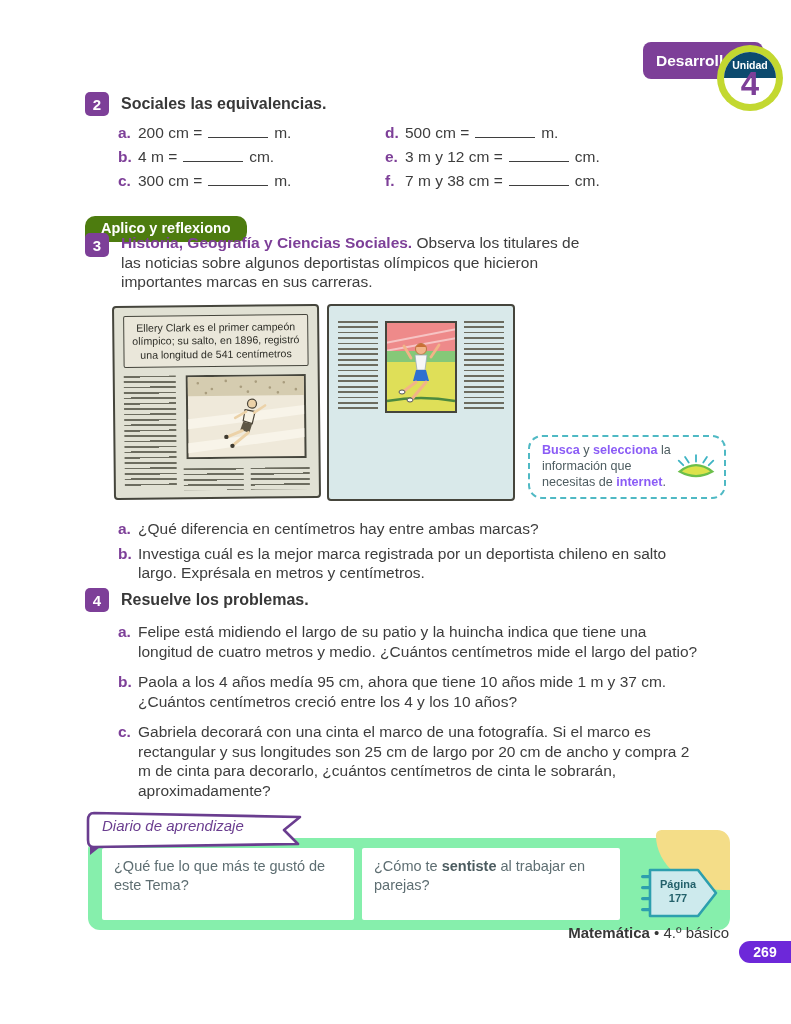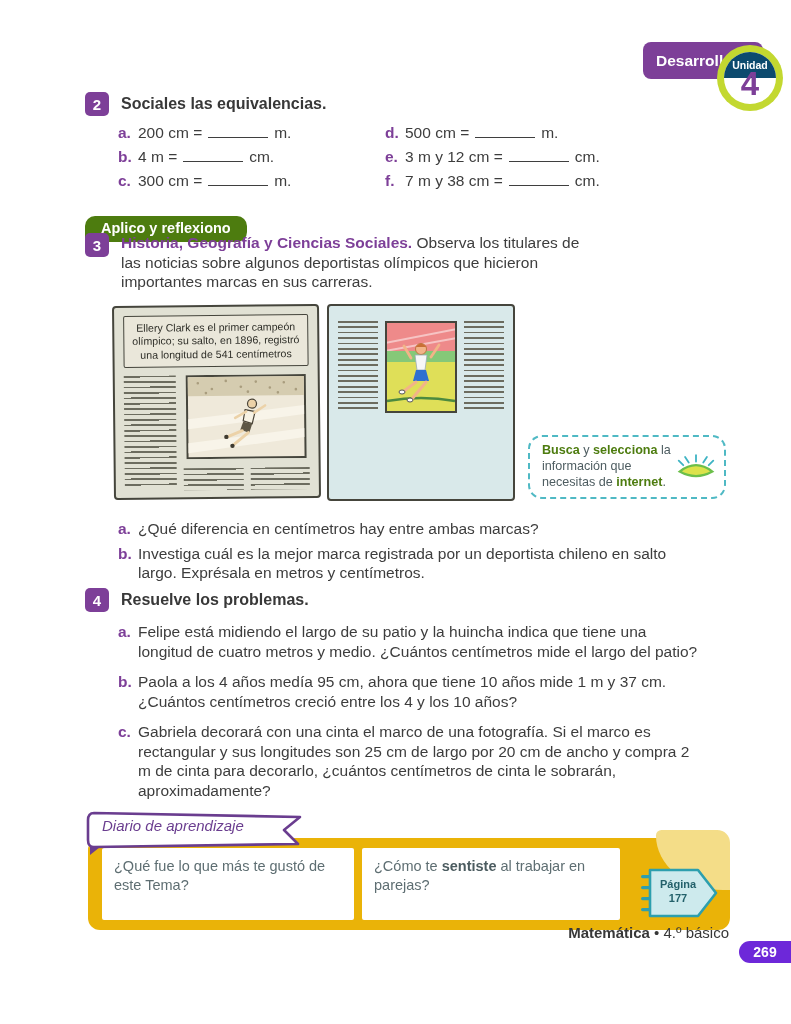--- a/index.html
+++ b/index.html
@@ -69,33 +69,33 @@
   .pl-bottom { display:flex; gap:7px; margin-top:5px; height:22px; }
   .pl-bottom div { flex:1; }
   .pr-body { display:flex; gap:7px; margin-top:7px; height:92px; }
   .pr-col  { flex:1; height:92px; }
 
   
   .tip-box { position:absolute; left:528px; top:435px; width:198px; height:64px;
              border:2px dashed #4fb9c4; border-radius:14px; background:#fff;
              display:flex; align-items:center; padding:4px 8px 4px 12px; }
   .tip-text { font-size:12.6px; line-height:15.8px; color:#4e5d61; flex:1; }
-  .tip-text b { color:#4d7c0f; }
+  .tip-text b { color:#8b5cf6; }
 
   
   .qa-list { position:absolute; left:118px; top:519px; width:580px; }
   .qa-row, .prob { display:flex; font-size:15.5px; line-height:19.5px;
                    margin-bottom:5px; }
   .qa-letter { color:#7d3f98; font-weight:bold; width:20px; flex:0 0 20px; }
   .prob-list { position:absolute; left:118px; top:622px; width:586px; }
   .prob { margin-bottom:11px; }
 
   
   .diary-box { position:absolute; left:88px; top:838px; width:642px; height:92px;
-               background:#eab308; border-radius:12px; }
+               background:#86efac; border-radius:12px; }
   .diary-fold { position:absolute; right:0; top:-8px; width:74px; height:60px;
                 background:#f4dd88; border-radius:6px 14px 0 100%; }
   .diary-q { position:absolute; top:10px; height:72px; background:#fff;
              border-radius:2px; padding:9px 12px; font-size:14.5px;
              line-height:19px; color:#5e6e72; }
   .diary-q1 { left:14px; width:252px; }
   .diary-q2 { left:274px; width:258px; }
   .diary-q2 b { color:#4c5c60; }
   .ribbon { position:absolute; left:84px; top:809px; width:232px; height:48px; }
   .ribbon-label { position:absolute; left:102px; top:817px; color:#6a3d8f;

